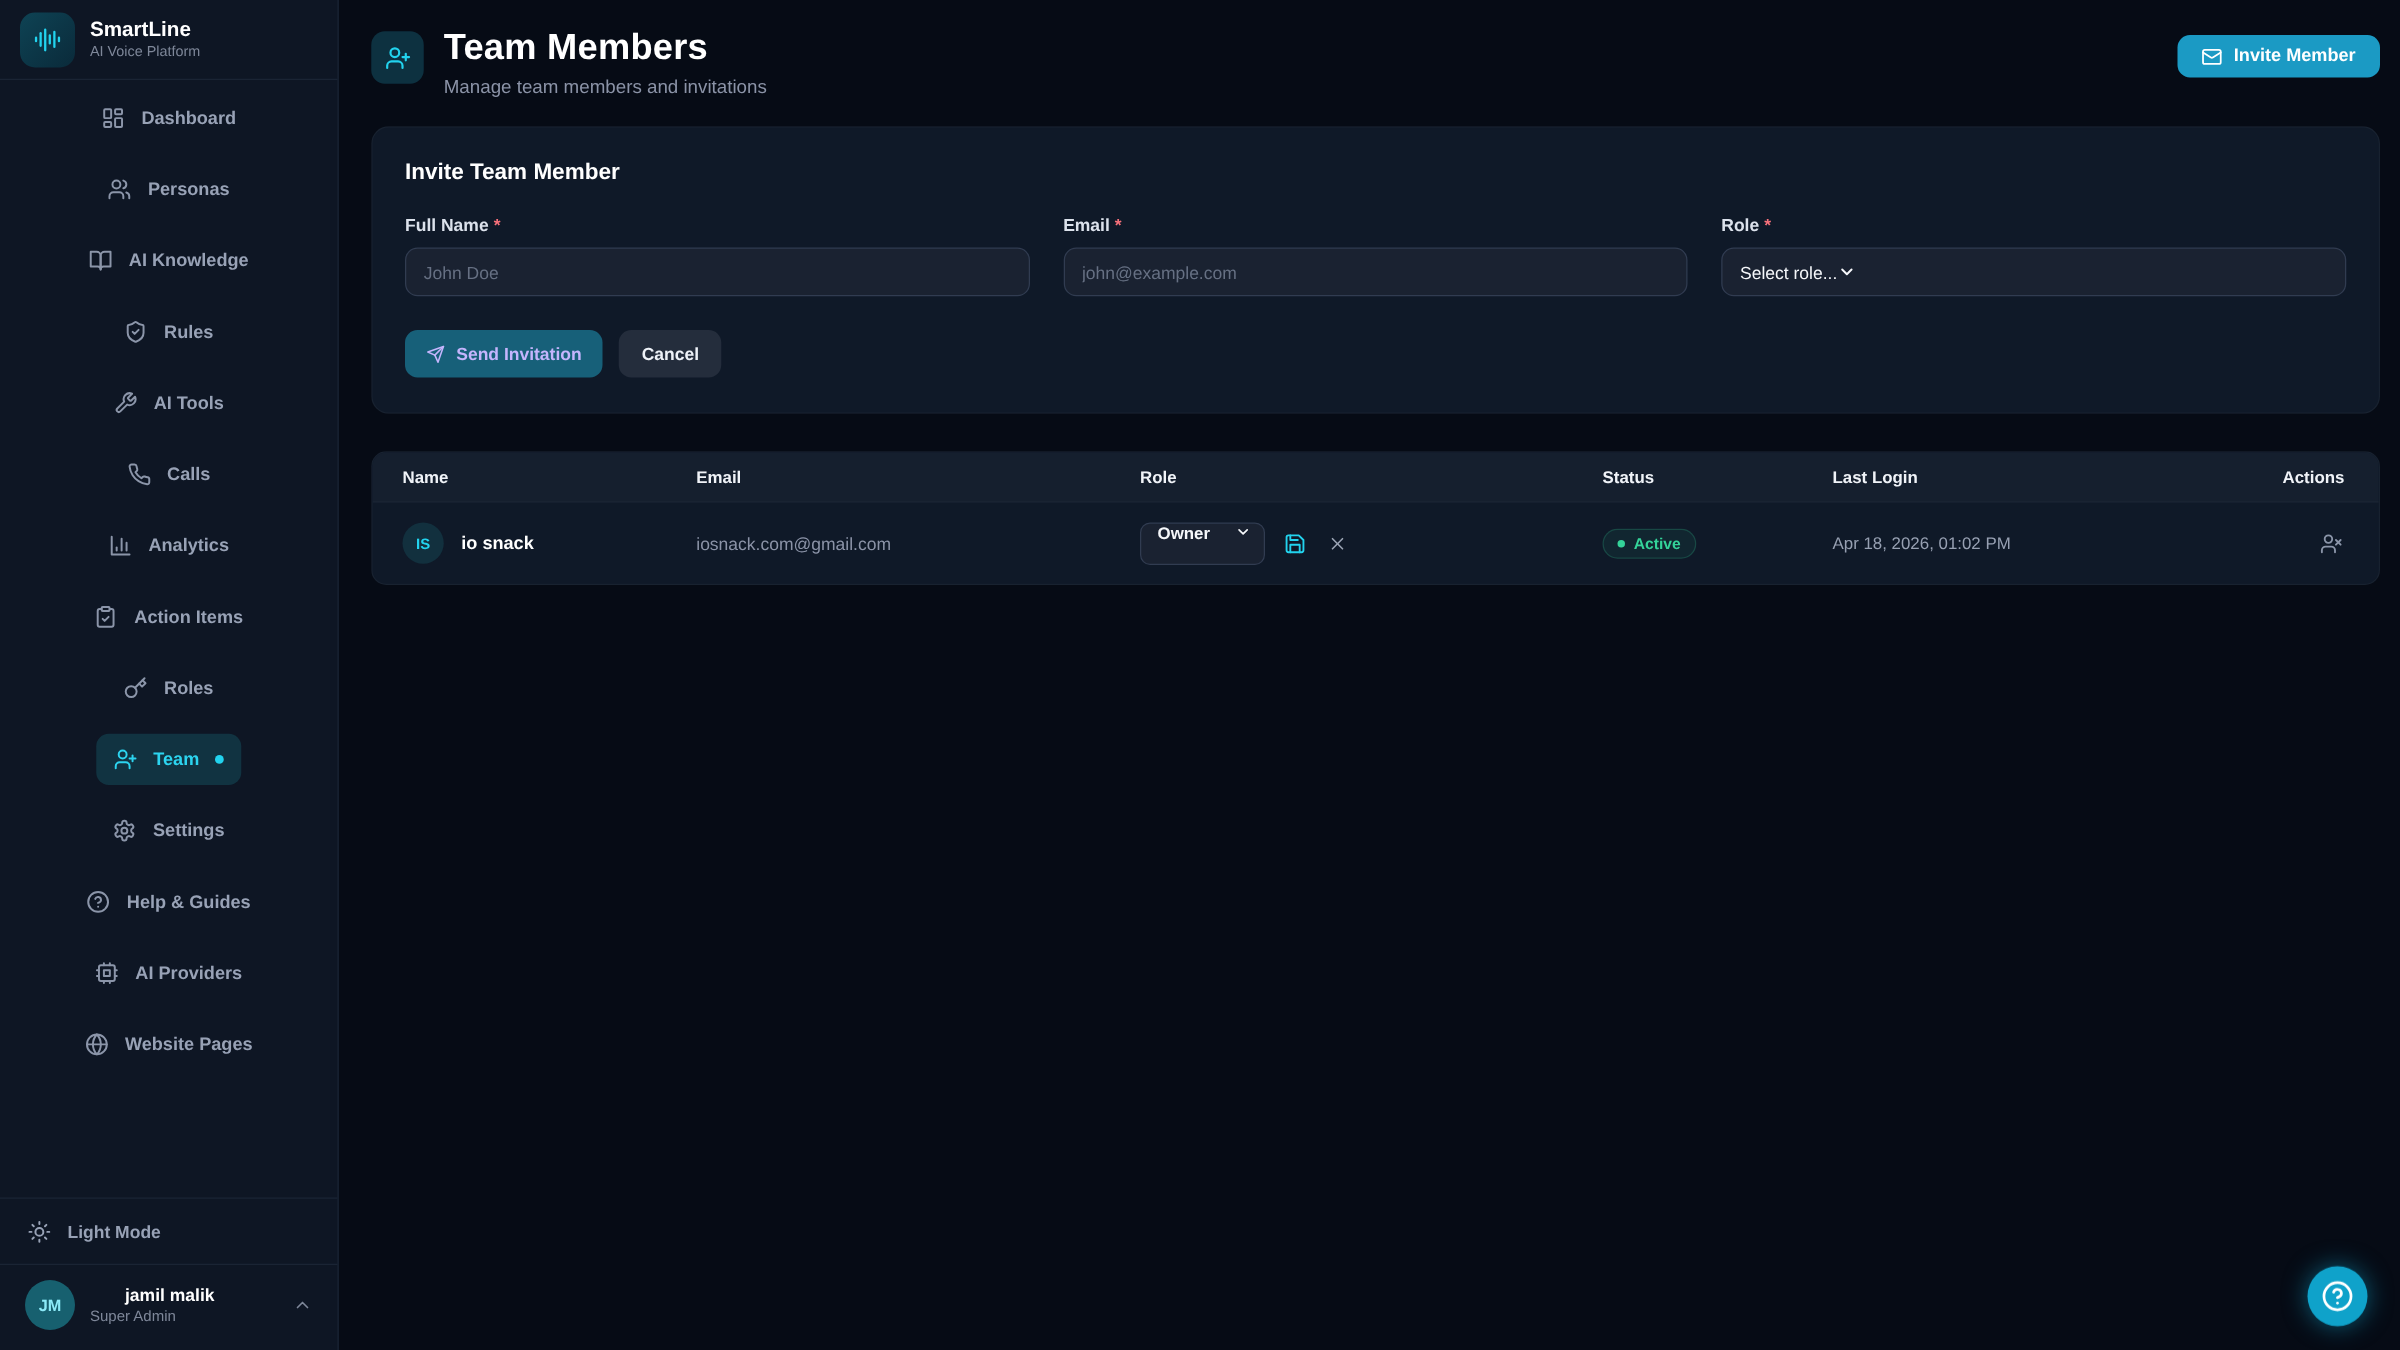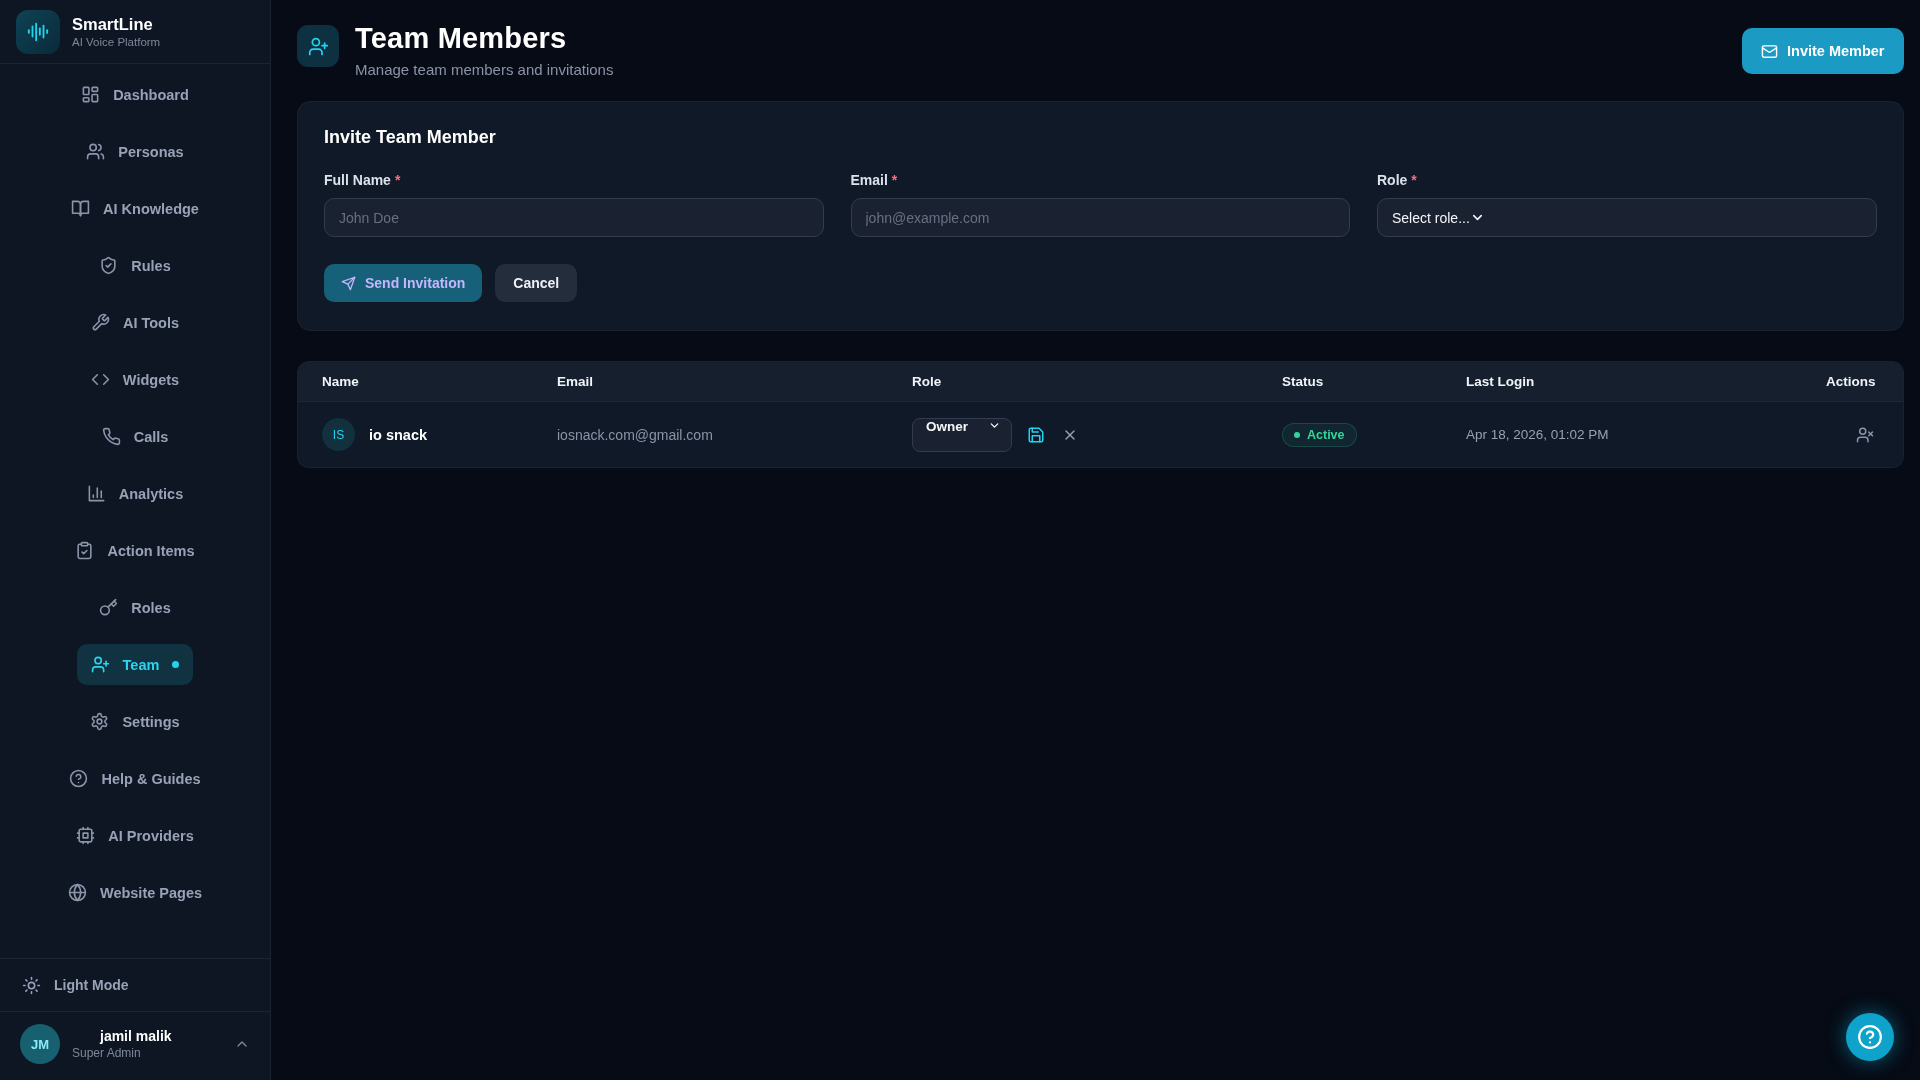--- a/index.html
+++ b/index.html
@@ -77,21 +77,21 @@
     width:42px; height:42px; border-radius:11px;
     background:#0d3140; color:#22d3ee;
     display:flex; align-items:center; justify-content:center;
     margin-top:3px;
   }
   .page-title { font-size:29px; font-weight:800; color:#ffffff; letter-spacing:.2px; }
   .page-subtitle { font-size:15px; color:#8b93a7; margin-top:6px; }
   .invite-btn {
     margin-left:auto; margin-top:6px;
     display:inline-flex; align-items:center; gap:9px;
-    height:46px; padding:0 19px; border:none; border-radius:10px;
+    height:34px; padding:0 19px; border:none; border-radius:10px;
     background:#1b9ac4; color:#ffffff;
     font-family:inherit; font-size:14.5px; font-weight:700; cursor:pointer;
   }
 
   
   .card {
     margin-top:23px;
     background:#0f1928;
     border:1px solid rgba(255,255,255,0.04);
     border-radius:14px;
@@ -147,21 +147,21 @@
   }
   .t-head { background:#151f2e; height:39px; }
   .t-head .t-cell { font-size:13.5px; font-weight:700; color:#f0f3f8; }
   .t-head .t-cell.right, .t-row .t-cell.right { text-align:right; justify-self:end; }
   .t-row { height:66px; border-top:1px solid #1d2736; }
   .name-cell { display:flex; align-items:center; gap:14px; }
   .row-avatar {
     width:33px; height:33px; border-radius:50%;
     background:#12303e; color:#22d3ee;
     display:flex; align-items:center; justify-content:center;
-    font-size:12px; font-weight:400;text-align:right;
+    font-size:12px; font-weight:700;text-align:right;
   }
   .member-name { font-size:14.5px; font-weight:700; color:#ffffff; }
   .member-email { font-size:14px; color:#8b93a7; }
   .role-cell { display:flex; align-items:center; gap:13px; }
   .role-select {
     width:100px; height:34px; border-radius:8px;
     background:#1a2231; border:1px solid #313c51;
     display:flex; align-items:flex-start; justify-content:space-between;
     padding:0 10px 0 13px; cursor:pointer;
     font-size:13.5px; font-weight:600; color:#f5f7fa;
@@ -254,29 +254,20 @@
         </span>
       <span>Rules</span>
     </div>
     <div class="nav-item">
       <span class="nicon">
           <svg width="19" height="19" viewBox="0 0 24 24" fill="none" stroke="currentColor" stroke-width="2" stroke-linecap="round" stroke-linejoin="round">
             <path d="M14.7 6.3a1 1 0 0 0 0 1.4l1.6 1.6a1 1 0 0 0 1.4 0l3.77-3.77a6 6 0 0 1-7.94 7.94l-6.91 6.91a2.12 2.12 0 0 1-3-3l6.91-6.91a6 6 0 0 1 7.94-7.94l-3.76 3.76z"></path>
           </svg>
         </span>
       <span>AI Tools</span>
-    </div>
-    <div class="nav-item">
-      <span class="nicon">
-          <svg width="19" height="19" viewBox="0 0 24 24" fill="none" stroke="currentColor" stroke-width="2" stroke-linecap="round" stroke-linejoin="round">
-            <path d="m16 18 6-6-6-6"></path>
-            <path d="m8 6-6 6 6 6"></path>
-          </svg>
-        </span>
-      <span>Widgets</span>
     </div>
     <div class="nav-item">
       <span class="nicon">
           <svg width="19" height="19" viewBox="0 0 24 24" fill="none" stroke="currentColor" stroke-width="2" stroke-linecap="round" stroke-linejoin="round">
             <path d="M22 16.92v3a2 2 0 0 1-2.18 2 19.79 19.79 0 0 1-8.63-3.07 19.5 19.5 0 0 1-6-6 19.79 19.79 0 0 1-3.07-8.67A2 2 0 0 1 4.11 2h3a2 2 0 0 1 2 1.72 12.84 12.84 0 0 0 .7 2.81 2 2 0 0 1-.45 2.11L8.09 9.91a16 16 0 0 0 6 6l1.27-1.27a2 2 0 0 1 2.11-.45 12.84 12.84 0 0 0 2.81.7A2 2 0 0 1 22 16.92z"></path>
           </svg>
         </span>
       <span>Calls</span>
     </div>
     <div class="nav-item">

